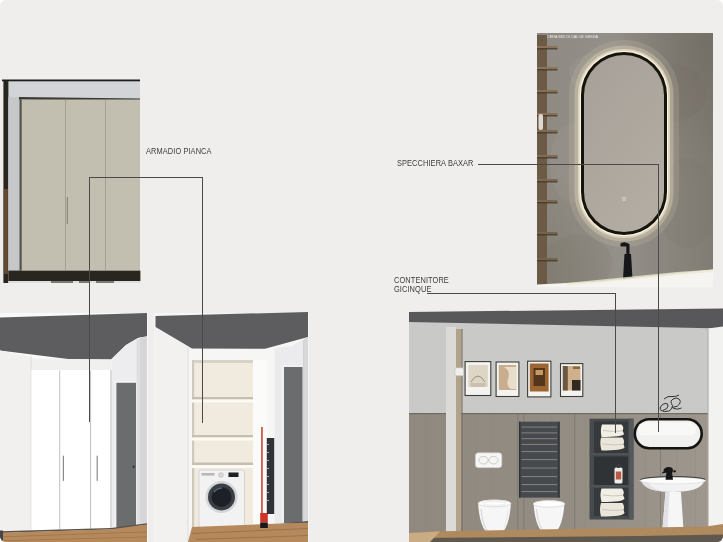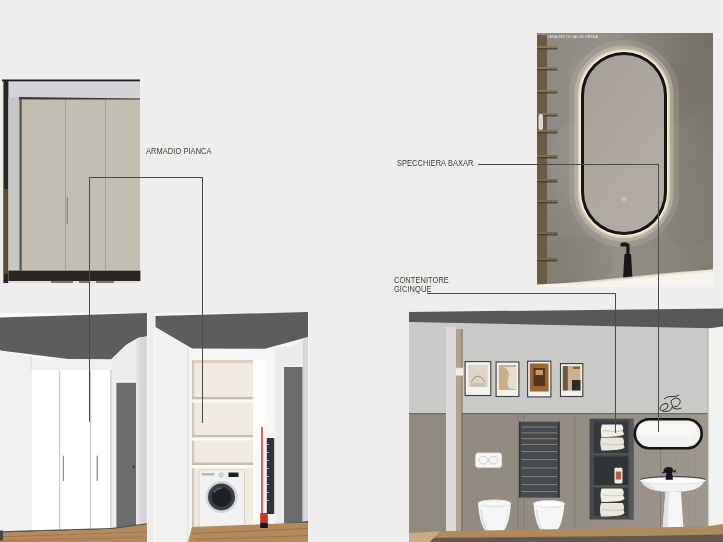--- a/index.html
+++ b/index.html
@@ -1,17 +1,17 @@
 <!DOCTYPE html>
 <html><head>
 <meta charset="utf-8">
 <style>
   html,body{margin:0;padding:0;}
   .page{position:relative;width:723px;height:542px;background:#f0eeec;overflow:hidden;
-        font-family:"Liberation Sans",sans-serif;}
+        font-family:"Liberation Sans",sans-serif;border-radius:6px;}
   .abs{position:absolute;}
   .lbl{position:absolute;color:#3e3d39;font-size:9.3px;letter-spacing:0.1px;line-height:8.8px;white-space:pre;
        transform:scaleX(0.8);transform-origin:0 0;}
   .hline{position:absolute;height:1px;background:#4c4a47;z-index:10;}
   .vline{position:absolute;width:1px;background:#4c4a47;z-index:10;}
 </style>
 </head>
 <body>
 <div class="page">
 

